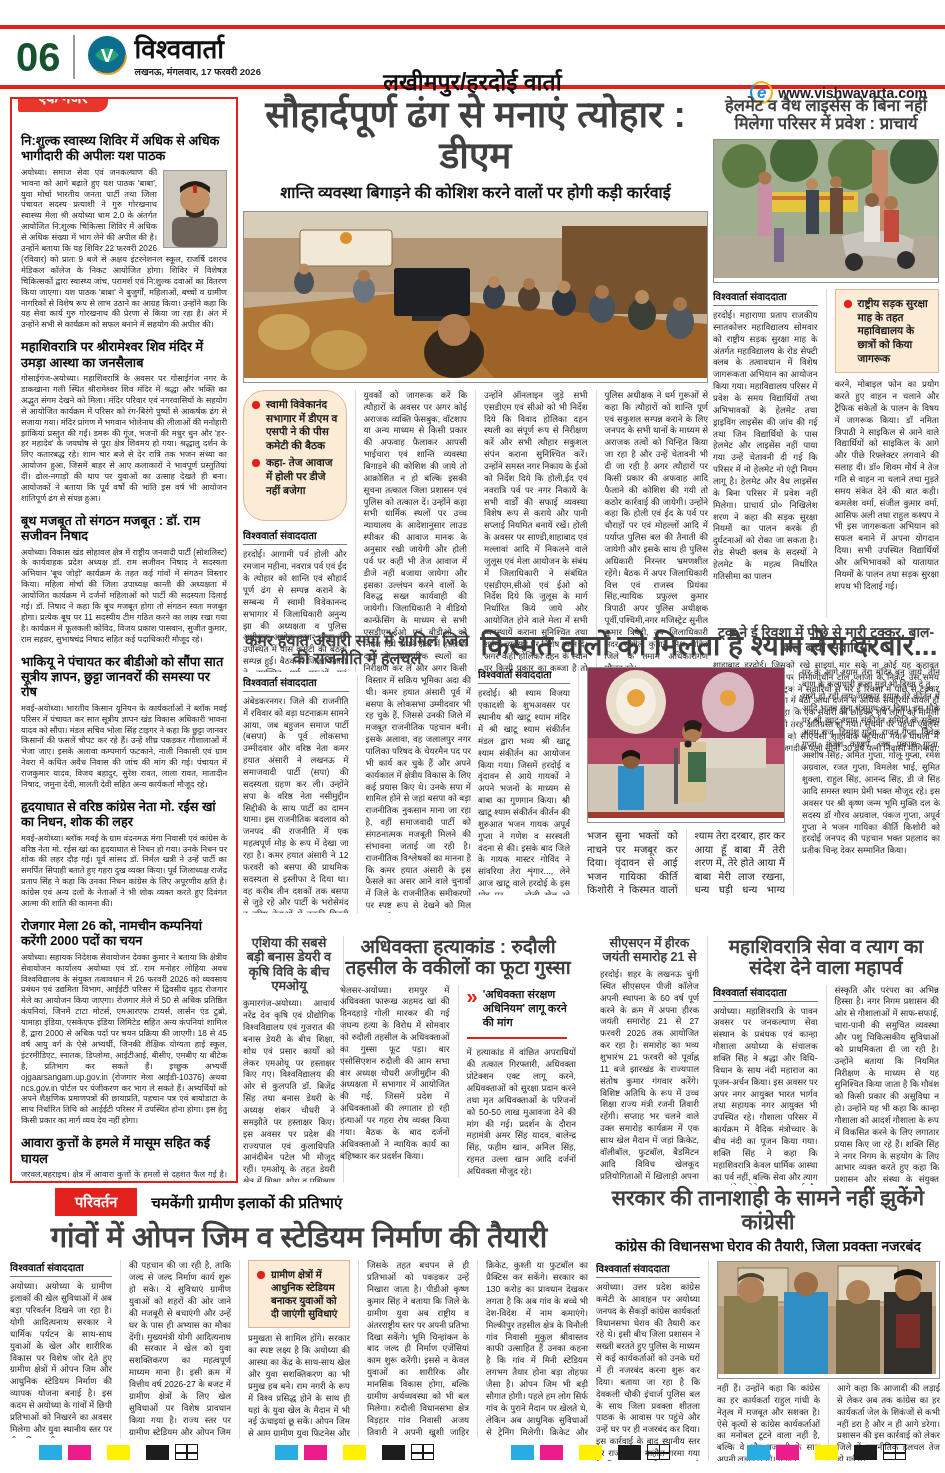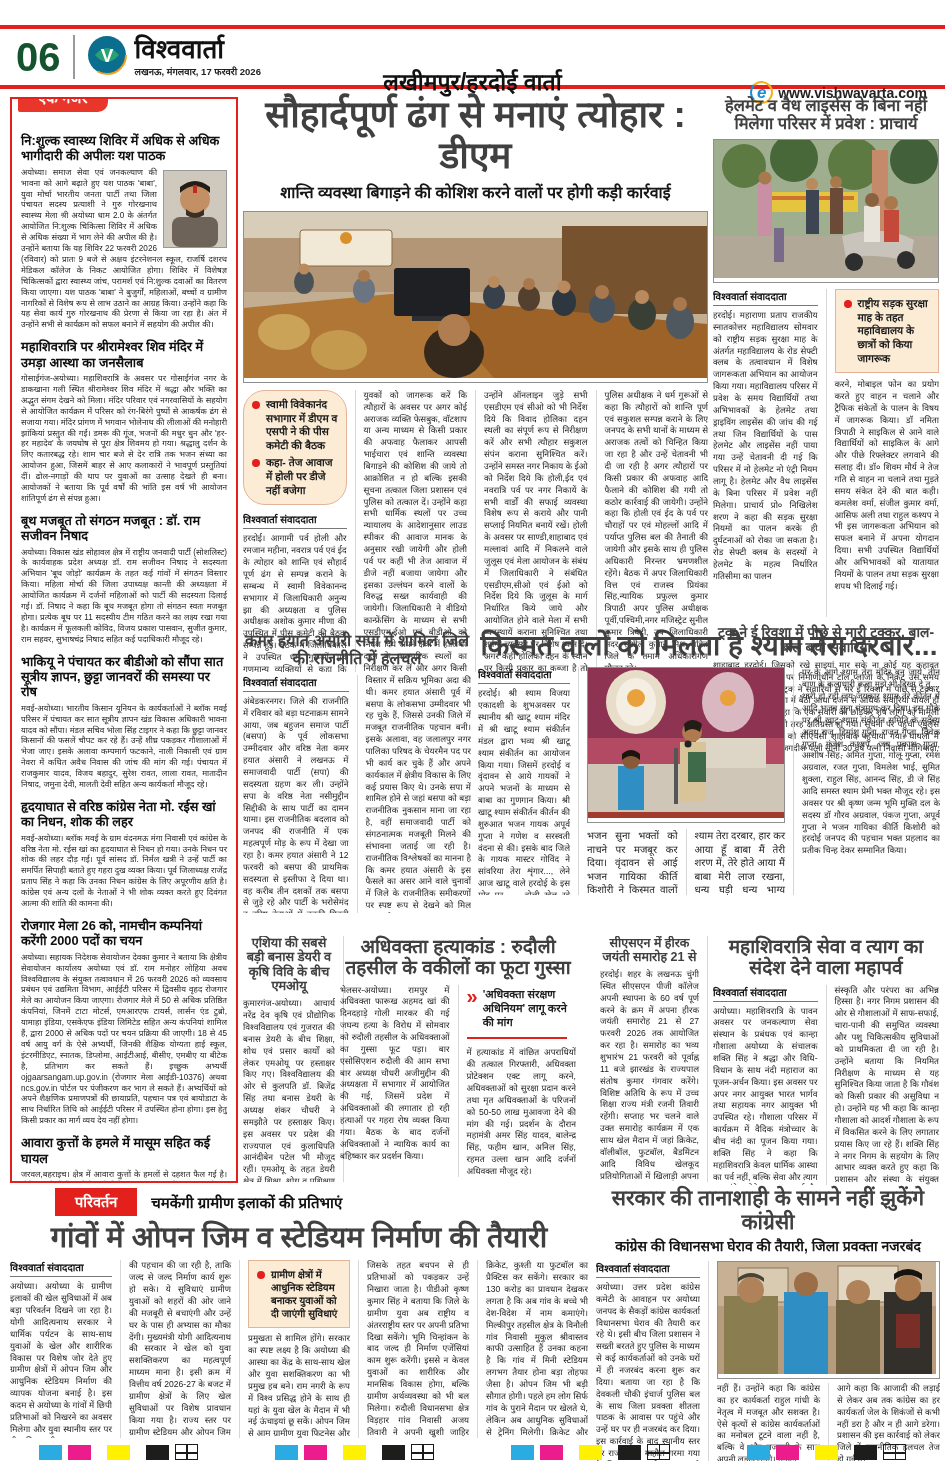--- a/index.html
+++ b/index.html
@@ -165,21 +165,21 @@
           <circle cx="120" cy="64" r="6" fill="#a9794d"></circle>
       </svg>
     </div>
     <div class="cols clip" style="margin-top:7px;height:282px;">
       <div class="col">
         <div class="hl-box" style="margin-bottom:7px;border-radius:22px;">
           <div class="hl-row">
               <span class="red-dot"></span>
             <span>स्वामी विवेकानंद सभागार में डीएम व एसपी ने की पीस कमेटी की बैठक</span>
             </div>
-          <div class="hl-row" style="margin-bottom:0;">
+          <div class="hl-row" style="margin-bottom:16px;">
               <span class="red-dot"></span>
             <span>कहा- तेज आवाज में होली पर डीजे नहीं बजेगा</span>
             </div>
         </div>
         <span class="byline">विश्ववार्ता संवाददाता</span>
         <div class="body-txt">हरदोई। आगामी पर्व होली और रमजान महीना, नवरात्र पर्व एवं ईद के त्योहार को शान्ति एवं सौहार्द पूर्ण ढंग से सम्पन्न कराने के सम्बन्ध में स्वामी विवेकानन्द सभागार में जिलाधिकारी अनुन्य झा की अध्यक्षता व पुलिस अधीक्षक अशोक कुमार मीणा की उपस्थित में पीस कमेटी की बैठक सम्पन्न हुई। बैठक में जिलाधिकारी ने उपस्थित धर्म गुरूओं एवं गणमान्य व्यक्तियों से कहा कि जनपद में गंगा जमुनी तहजीब व कौमी एकता को ध्यान में रखते हुए सभी पर्व आपसी प्रेम एवं भाईचारे के साथ मनायें। उन्होंने कहा कि इसके लिए धर्म गुरू अपने धर्म के नव</div>
       </div>
       <div class="col body-txt">युवकों को जागरूक करें कि त्यौहारों के अवसर पर अगर कोई अराजक व्यक्ति फेसबुक, वॉटशाप या अन्य माध्यम से किसी प्रकार की अफवाह फैलाकर आपसी भाईचारा एवं शान्ति व्यवस्था बिगाड़ने की कोशिश की जाये तो आक्रोशित न हो बल्कि इसकी सूचना तत्काल जिला प्रशासन एवं पुलिस को तत्काल दें। उन्होंने कहा सभी धार्मिक स्थलों पर उच्च न्यायालय के आदेशानुसार लाउड स्पीकर की आवाज मानक के अनुसार रखी जायेगी और होली पर्व पर कहीं भी तेज आवाज में डीजे नहीं बजाया जायेगा और इसका उल्लंघन करने वालों के विरुद्ध सख्त कार्यवाही की जायेगी। जिलाधिकारी ने वीडियो कान्फ्रेंसिंग के माध्यम से सभी एसडीएम,ईओ एवं बीडीओ को निर्देश दिये अपने क्षेत्रों में होलिका दहन के पारम्परिक स्थलों का निरीक्षण कर लें और अगर किसी स्थल पर विवाद की स्थिति हो तो दोनों पक्षों की आपसी सहमति से विवाद का निस्तारण करायें।</div>
       <div class="col body-txt">उन्होंने ऑनलाइन जुड़े सभी एसडीएम एवं सीओ को भी निर्देश दिये कि विवाद होलिका दहन स्थली का संपूर्ण रूप से निरीक्षण करें और सभी त्यौहार सकुशल संपंन कराना सुनिश्चित करें। उन्होंने समस्त नगर निकाय के ईओ को निर्देश दिये कि होली,ईद एवं नवरात्रि पर्व पर नगर निकायें के सभी वार्डों की सफाई व्यवस्था विशेष रूप से कराये और पानी सप्लाई नियमित बनायें रखें। होली के अवसर पर साण्डी,शाहाबाद एवं मल्लावां आदि में निकलने वाले जुलूस एवं मेला आयोजन के संबंध में जिलाधिकारी ने संबंधित एसडीएम,सीओ एवं ईओ को निर्देश दिये कि जुलूस के मार्ग निर्धारित किये जाये और आयोजित होने वाले मेला में सभी व्यवस्थायें कराना सुनिश्चित तथा शान्ति व्यवस्था पर विशेष ध्यान दें। अगर कहीं होलिका दहन के स्थान पर किसी प्रकार का कब्जा है तो उसे तत्काल हटवायें।</div>
       <div class="col body-txt">पुलिस अधीक्षक ने धर्म गुरूओं से कहा कि त्यौहारों को शान्ति पूर्ण एवं सकुशल सम्पन्न कराने के लिए जनपद के सभी थानों के माध्यम से अराजक तत्वों को चिन्हित किया जा रहा है और उन्हें चेतावनी भी दी जा रही है अगर त्यौहारों पर किसी प्रकार की अफवाह आदि फैलाने की कोशिश की गयी तो कठोर कार्रवाई की जायेगी। उन्होंने कहा कि होली एवं ईद के पर्व पर चौराहों पर एवं मोहल्लों आदि में पर्याप्त पुलिस बल की तैनाती की जायेगी और इसके साथ ही पुलिस अधिकारी निरन्तर भ्रमणशील रहेंगे। बैठक में अपर जिलाधिकारी वित्त एवं राजस्व प्रियंका सिंह,न्यायिक प्रफुल्ल कुमार त्रिपाठी अपर पुलिस अधीक्षक पूर्वी,पश्चिमी,नगर मजिस्ट्रेट सुनील कुमार त्रिवेदी, उप जिलाधिकारी सदर सुशील कुमार मिश्र सहित जिले के तमाम अधिकारीगण मौजूद रहे।</div>

